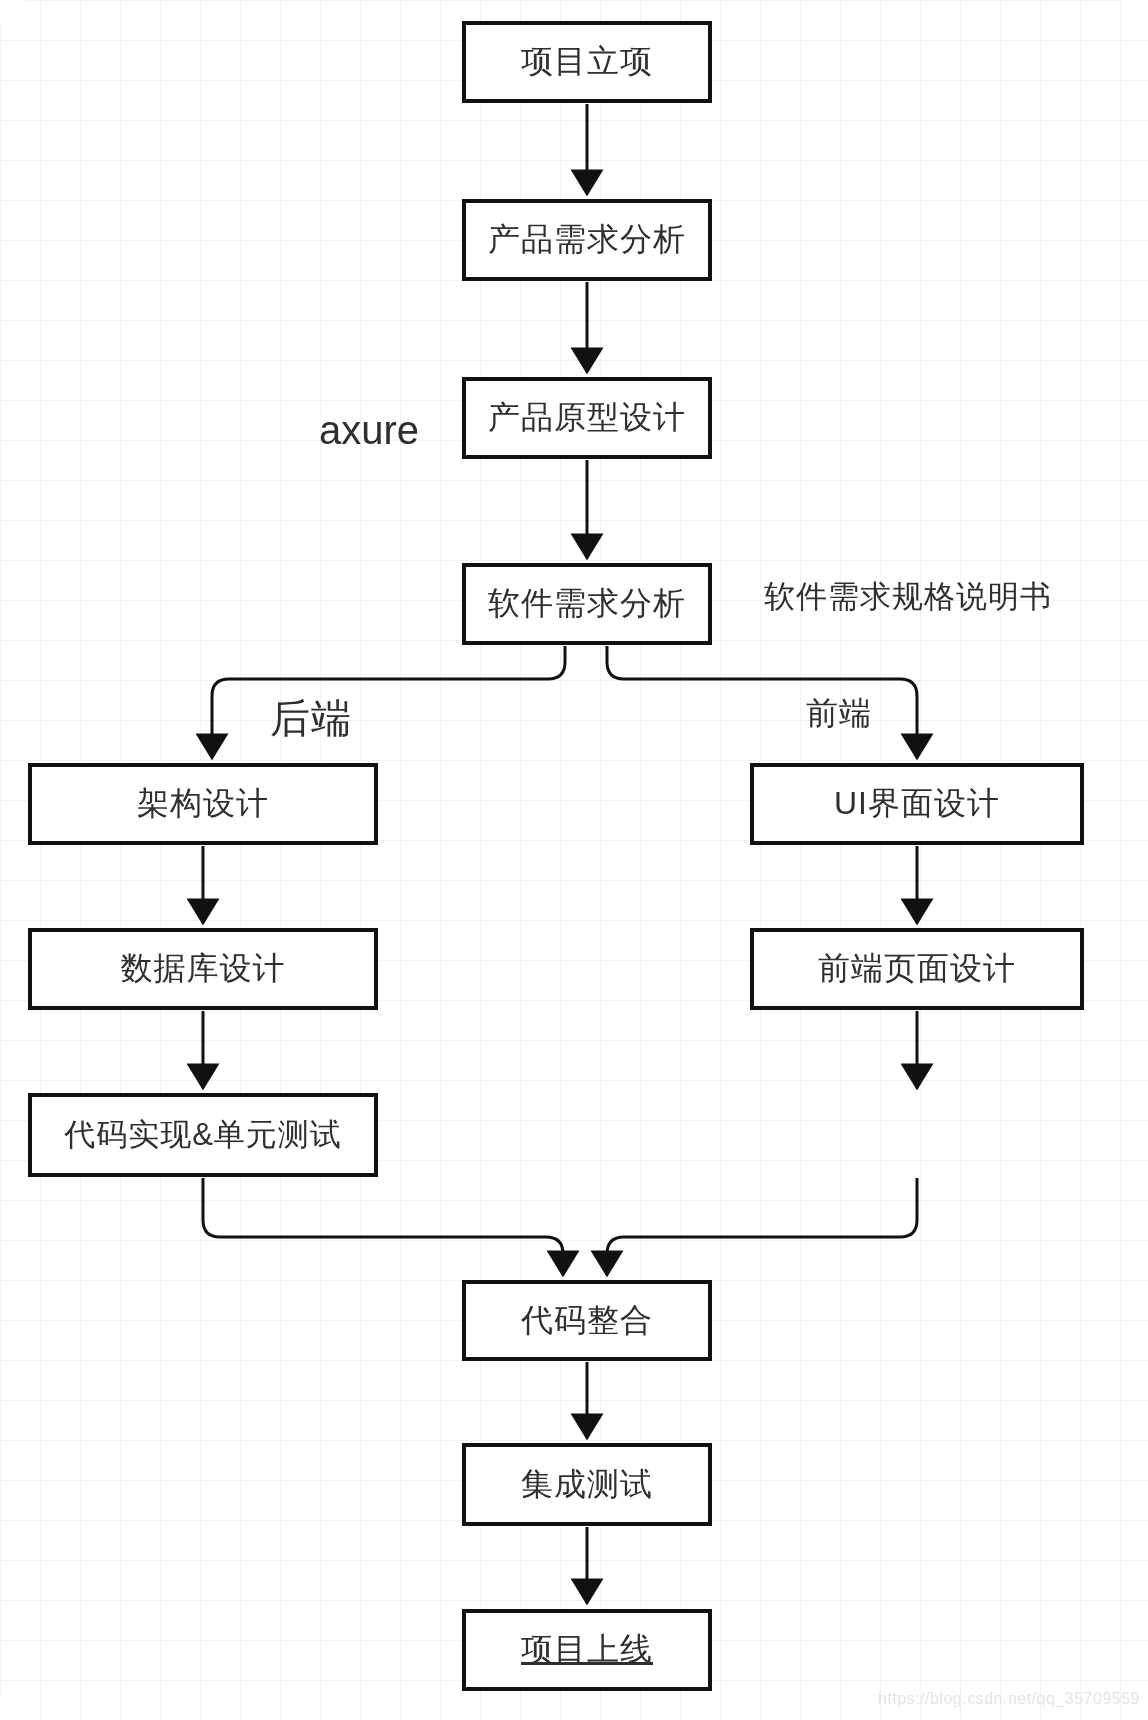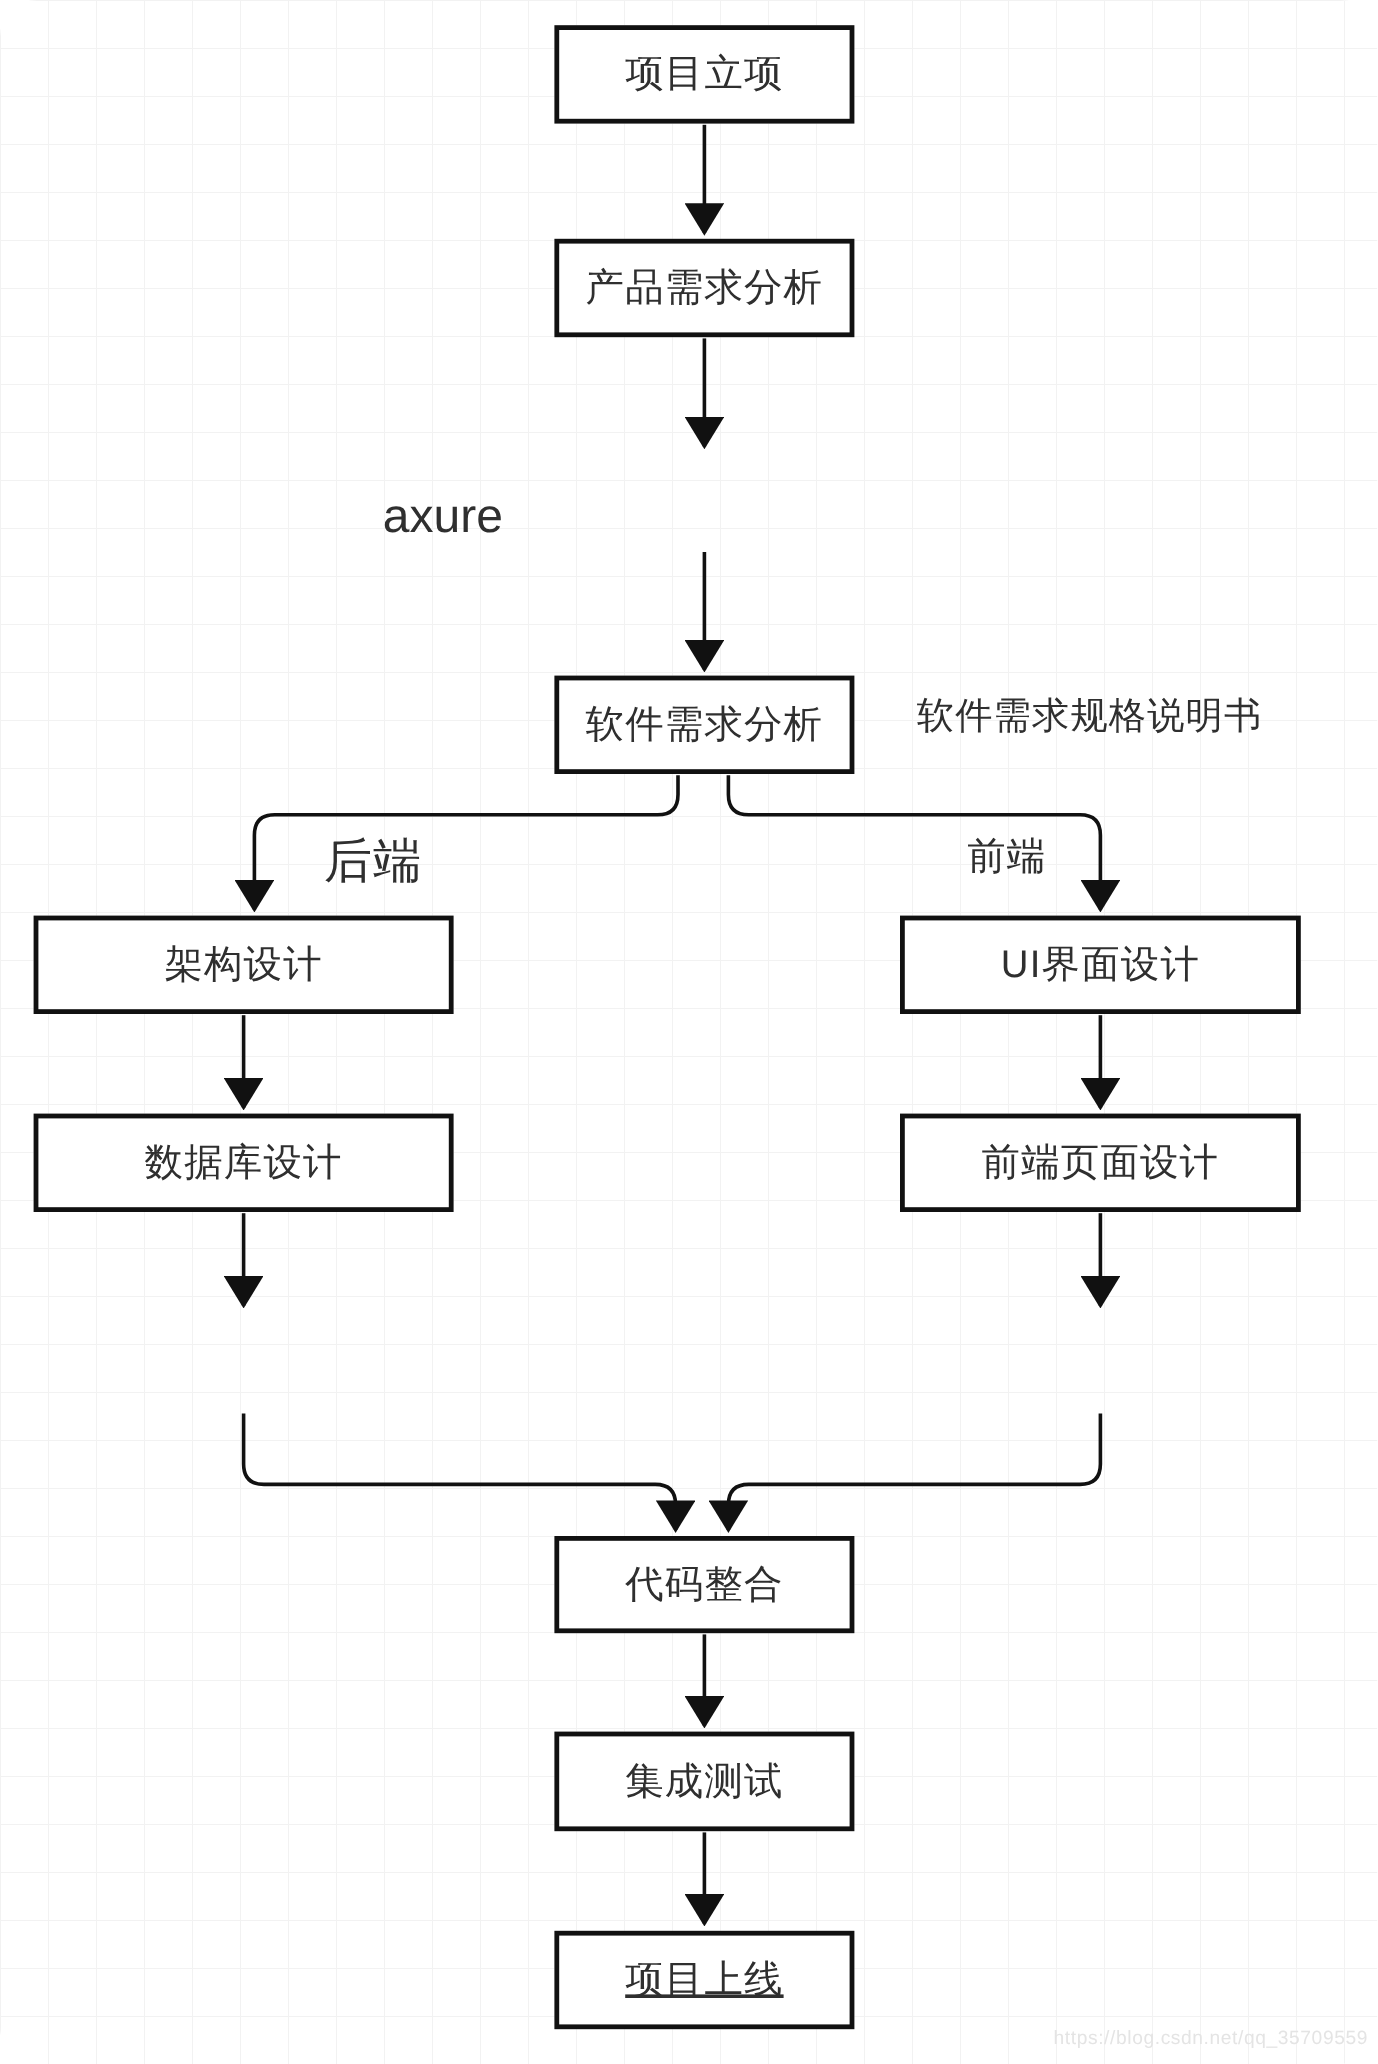--- a/index.html
+++ b/index.html
@@ -106,23 +106,25 @@
     <path class="edge" d="M917 846 V923" marker-end="url(#arrowhead)"></path>
     <path class="edge" d="M917 1011 V1088" marker-end="url(#arrowhead)"></path>
     <path class="edge" d="M203 1178 V1220 Q203 1237 220 1237 H546 Q563 1237 563 1254 V1275" marker-end="url(#arrowhead)"></path>
     <path class="edge" d="M917 1178 V1220 Q917 1237 900 1237 H624 Q607 1237 607 1254 V1275" marker-end="url(#arrowhead)"></path>
     <path class="edge" d="M587 1362 V1438" marker-end="url(#arrowhead)"></path>
     <path class="edge" d="M587 1527 V1603" marker-end="url(#arrowhead)"></path>
   </svg>
 
   <div class="node n1">项目立项</div>
   <div class="node n2">产品需求分析</div>
+  <div class="node n3">产品原型设计</div>
   <div class="node n4">软件需求分析</div>
   <div class="node n5">架构设计</div>
   <div class="node n6">数据库设计</div>
+  <div class="node n7">代码实现&amp;单元测试</div>
   <div class="node n8">UI界面设计</div>
   <div class="node n9">前端页面设计</div>
   <div class="node n11">代码整合</div>
   <div class="node n12">集成测试</div>
   <div class="node n13">项目上线</div>
 
   <div class="lbl lbl-axure">axure</div>
   <div class="lbl lbl-srs">软件需求规格说明书</div>
   <div class="lbl lbl-backend">后端</div>
   <div class="lbl lbl-frontend">前端</div>

